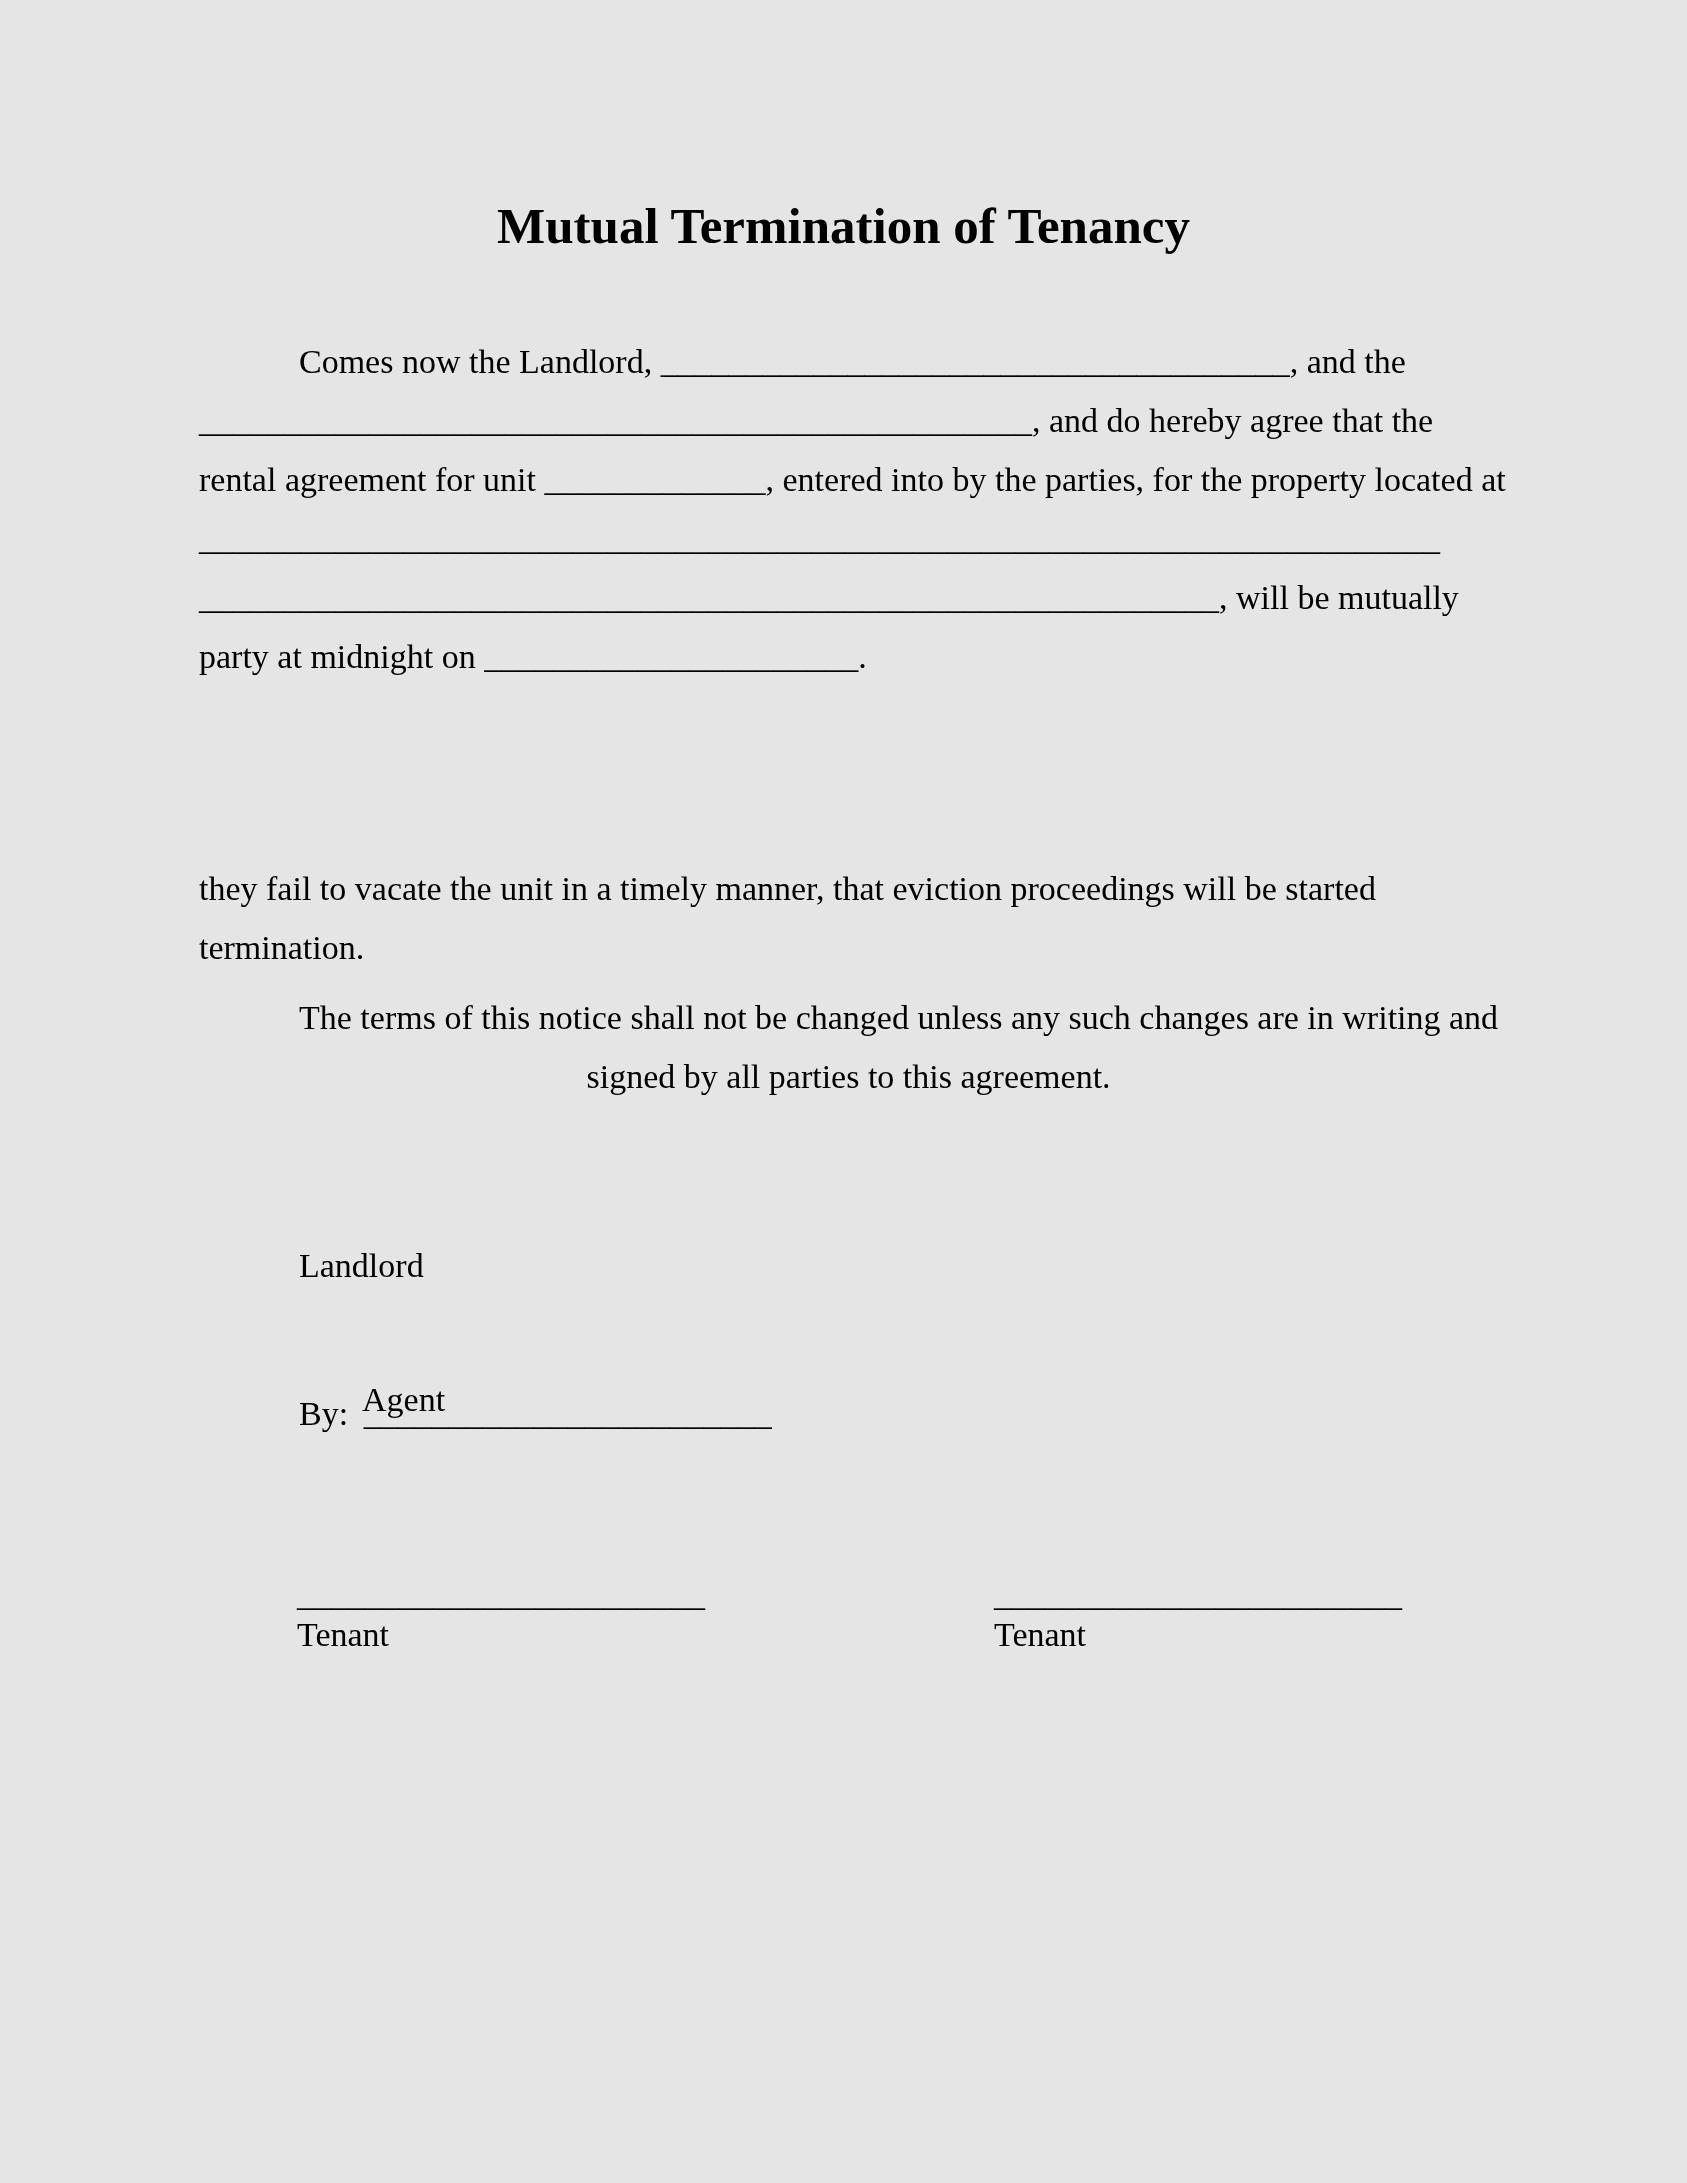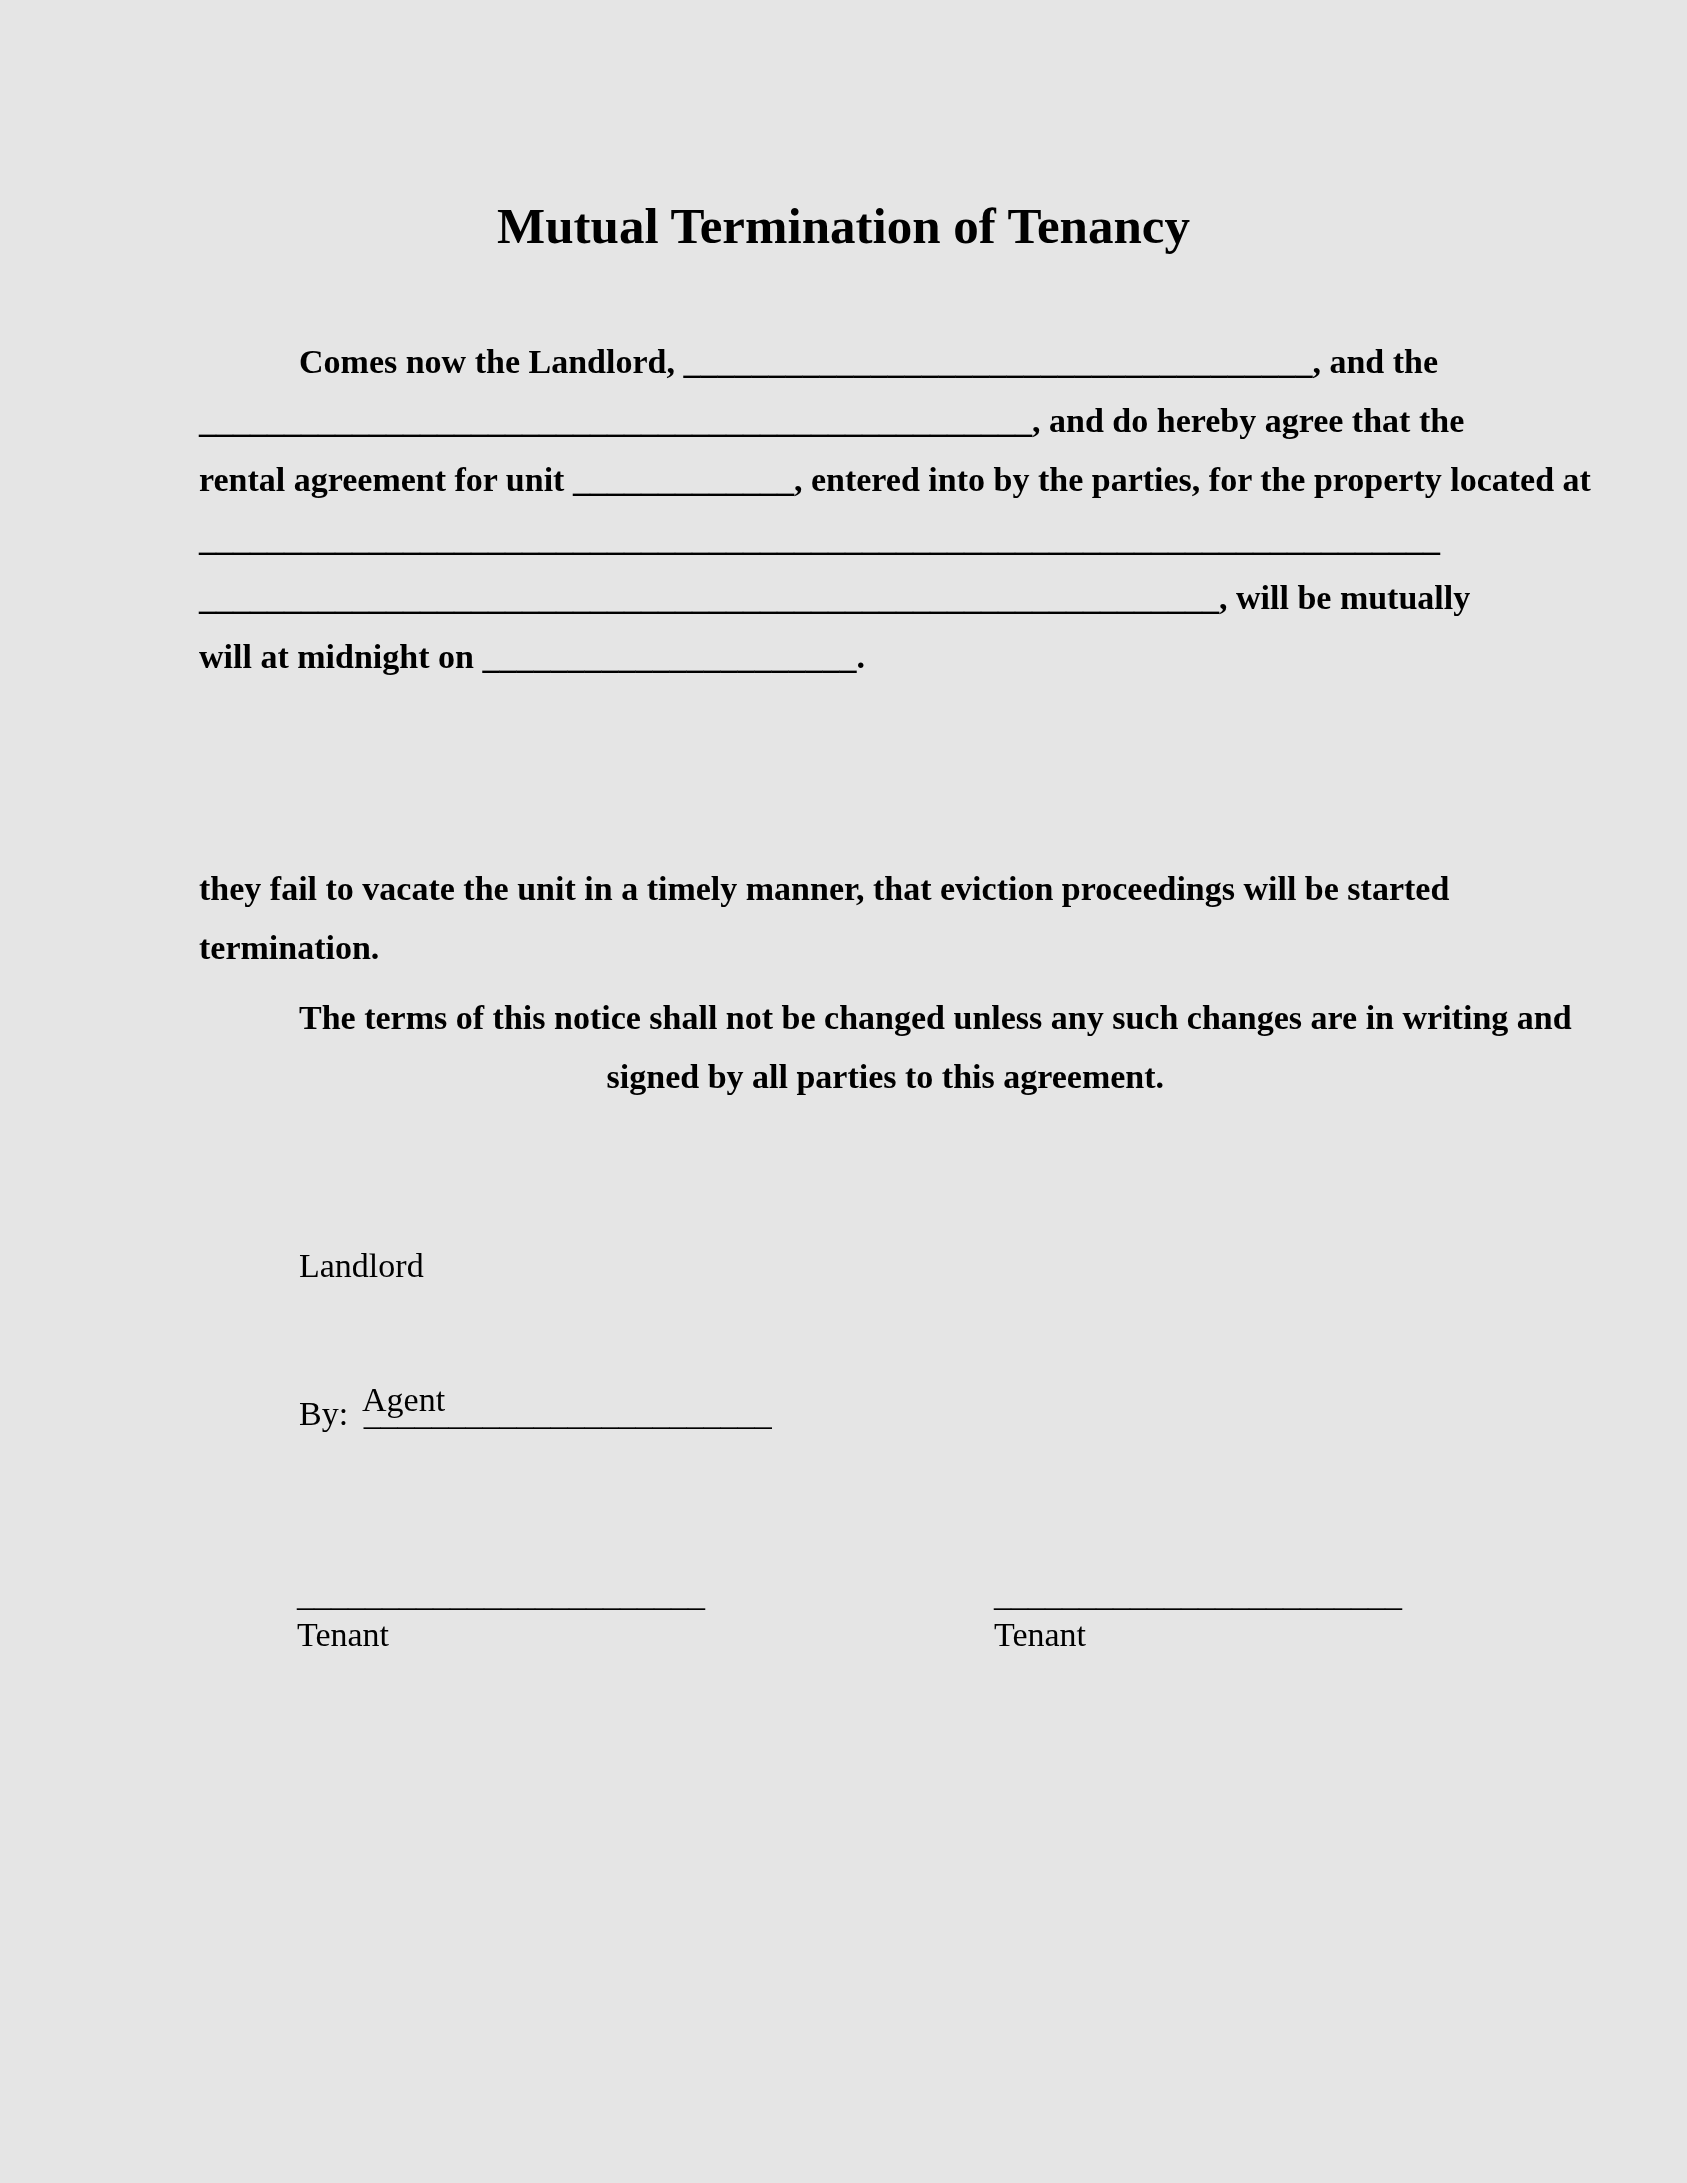--- a/index.html
+++ b/index.html
@@ -27,21 +27,20 @@
     font-weight: 700;
     line-height: 1;
     letter-spacing: 0px;
   }
   .para {
     position: absolute;
     left: 199px;
     font-size: 34px;
     line-height: 59px;
     white-space: nowrap;
-    font-weight: bold;
   }
   .line { white-space: nowrap; }
   .indent { padding-left: 100px; }
   .sig-block {
     position: absolute;
     font-size: 34px;
     line-height: 40px;
     white-space: nowrap;
   }
   #para-intro   { top: 332px; }
@@ -60,21 +59,21 @@
 <div class="page">
 
   <h1 class="title">Mutual Termination of Tenancy</h1>
 
   <div class="para" id="para-intro">
     <div class="line indent"><span>Comes now the Landlord, </span><span>_____________________________________</span><span>, and the</span></div>
     <div class="line"><span>_________________________________________________</span><span>, and do hereby agree that the</span></div>
     <div class="line"><span>rental agreement for unit </span><span>_____________</span><span>, entered into by the parties, for the property located at</span></div>
     <div class="line"><span>_________________________________________________________________________</span></div>
     <div class="line"><span>____________________________________________________________</span><span>, will be mutually</span></div>
-    <div class="line"><span>will at midnight on </span><span>______________________</span><span>.</span></div>
+    <div class="line"><span>party at midnight on </span><span>______________________</span><span>.</span></div>
   </div>
 
   <div class="para" id="para-vacate">
     <div class="line"><span>they fail to vacate the unit in a timely manner, that eviction proceedings will be started</span></div>
     <div class="line"><span>termination.</span></div>
   </div>
 
   <div class="para" id="para-terms">
     <div class="line indent"><span>The terms of this notice shall not be changed unless any such changes are in writing and</span></div>
     <div class="line"><span>signed by all parties to this agreement.</span></div>

